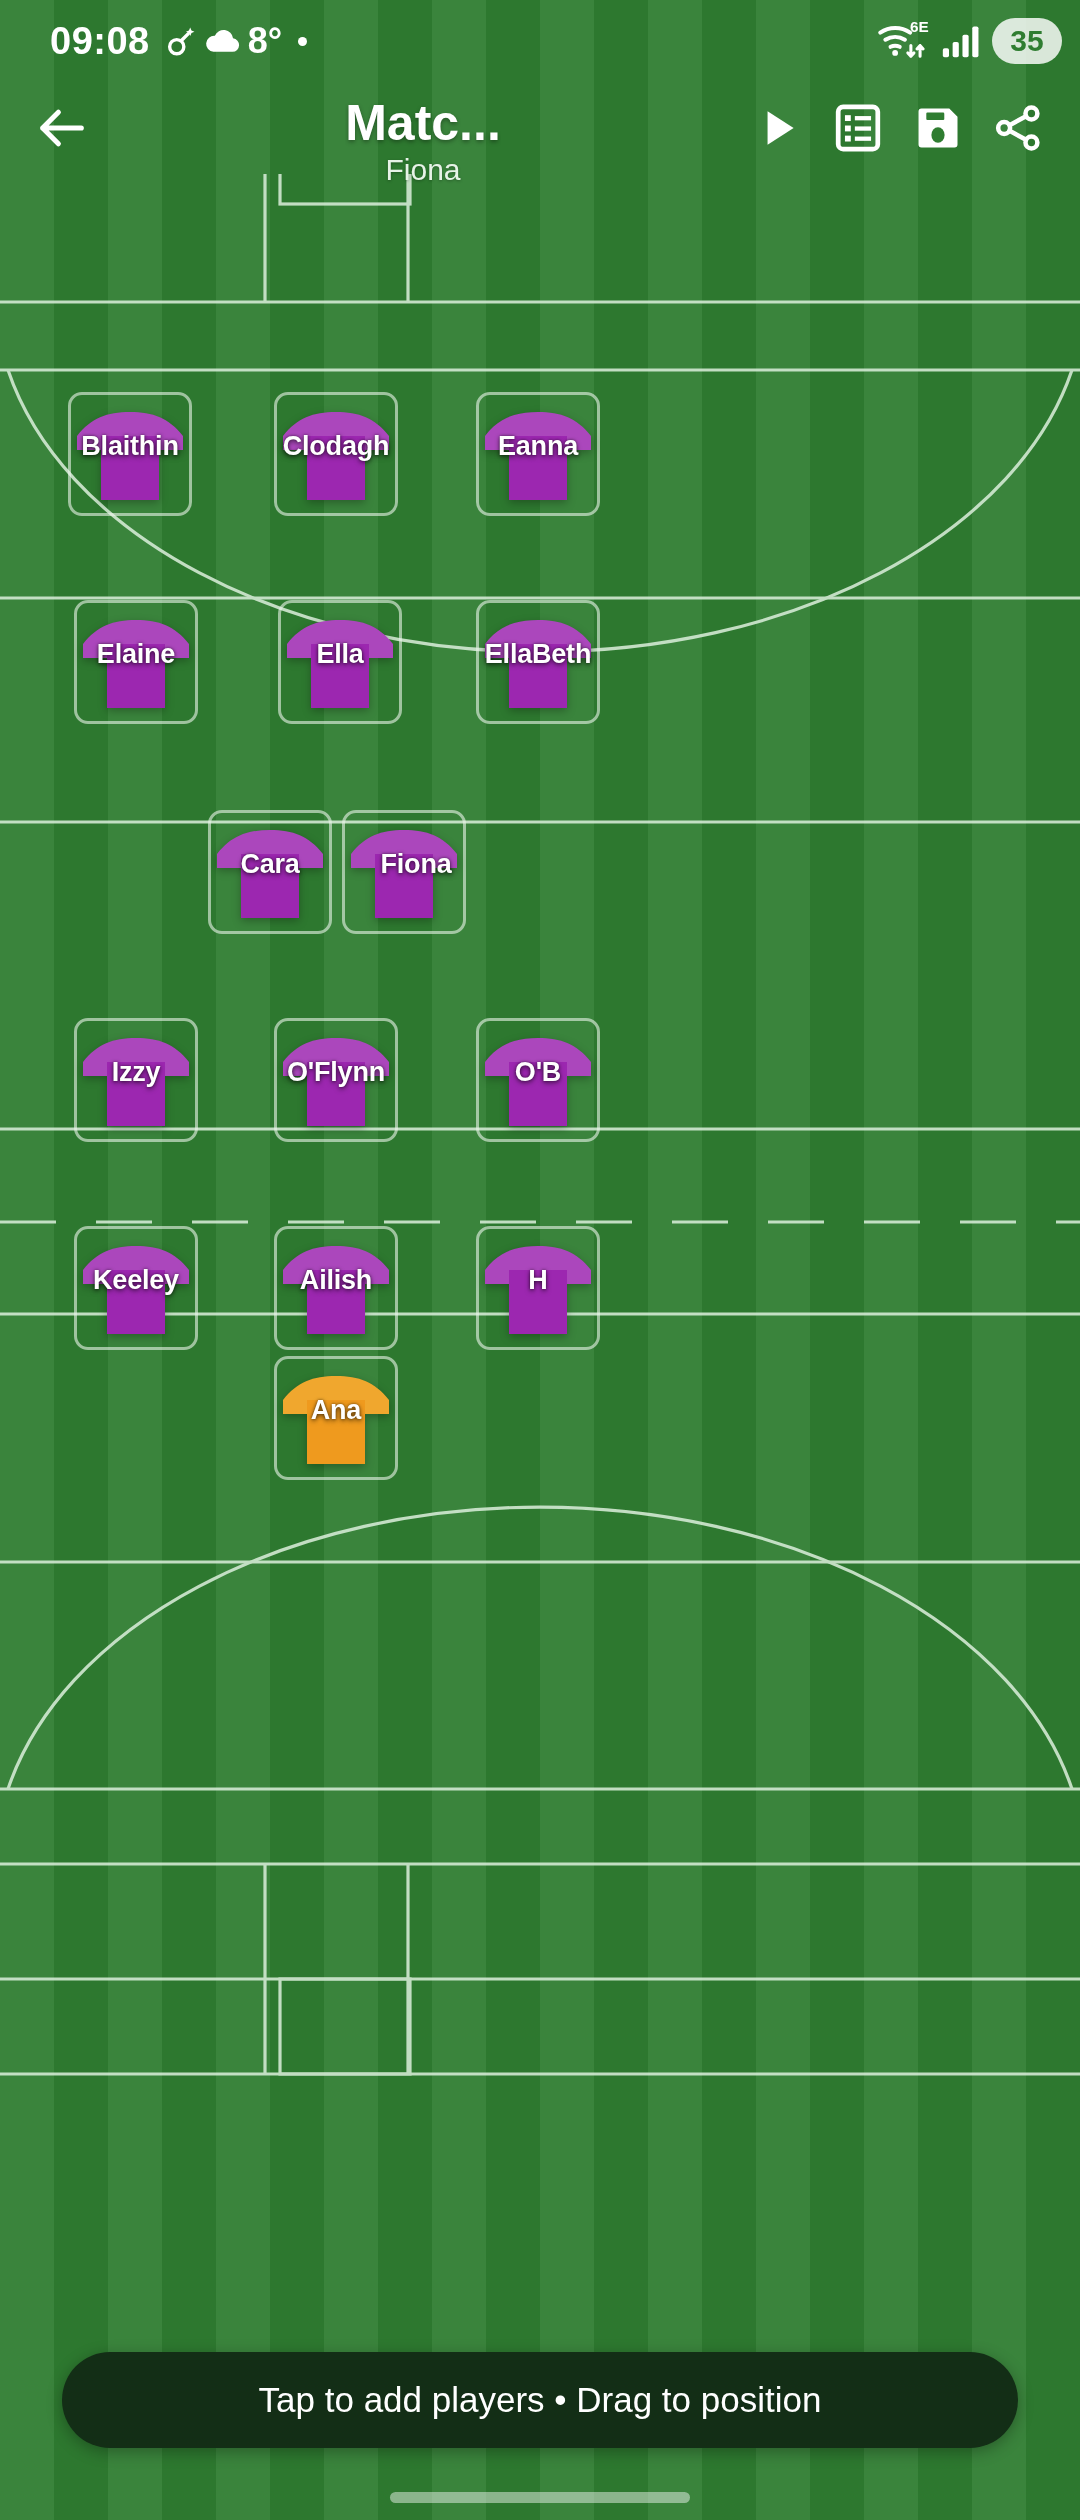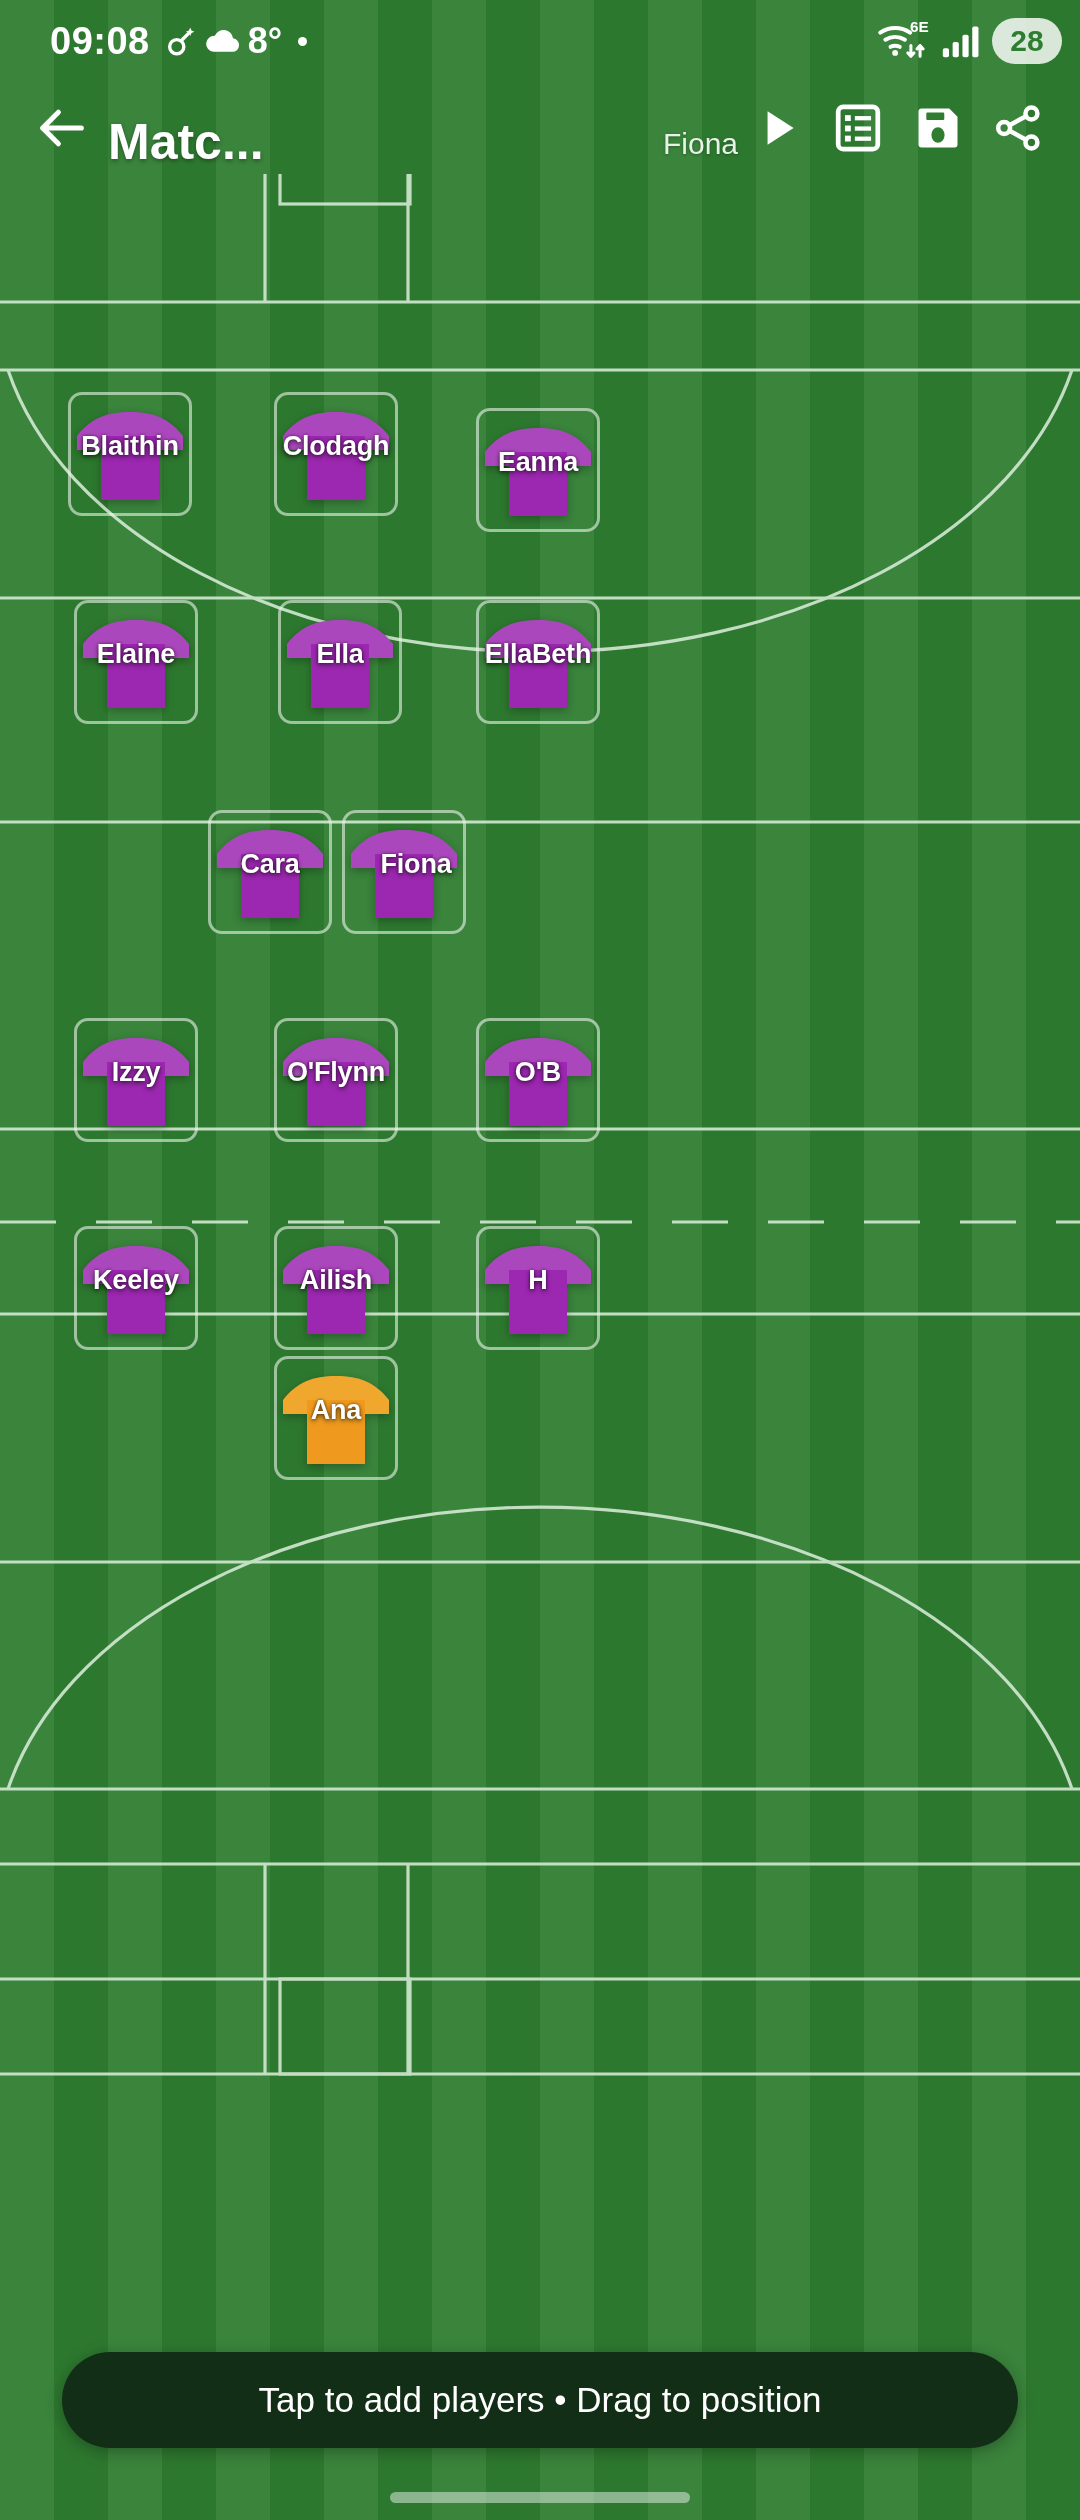--- a/index.html
+++ b/index.html
@@ -58,21 +58,21 @@
     padding: 0 22px;
     z-index: 40;
   }
   .ab-icon {
     width: 80px; height: 80px;
     display: flex; align-items: center; justify-content: center;
     flex: 0 0 auto;
   }
   .ab-titlewrap {
     flex: 1 1 auto;
-    display: flex; align-items: center; justify-content: space-between;
+    display: flex; flex-direction: column; align-items: center; justify-content: flex-end;
     min-width: 0;
     margin-left: 6px;
     transform: translateY(14px);
   }
   .ab-title {
     font-size: 50px; font-weight: 700; color: #ffffff;
     white-space: nowrap; overflow: hidden;
     text-shadow: 0 2px 4px rgba(0,0,0,0.35);
     line-height: 1.05;
   }
@@ -179,21 +179,21 @@
         <path d="M21.5 18 v7 M21.5 25 l-2 -2.2 M21.5 25 l2 -2.2" stroke="#fff" stroke-width="2" stroke-linecap="round" fill="none"></path>
         <path d="M27.5 25 v-7 M27.5 18 l-2 2.2 M27.5 18 l2 2.2" stroke="#fff" stroke-width="2" stroke-linecap="round" fill="none"></path>
       </svg>
       <svg width="40" height="40" viewBox="0 0 22 22">
         <rect x="1" y="15" width="3.4" height="5" rx="1" fill="#fff"></rect>
         <rect x="6.4" y="11.5" width="3.4" height="8.5" rx="1" fill="#fff"></rect>
         <rect x="11.8" y="7.5" width="3.4" height="12.5" rx="1" fill="#fff"></rect>
         <rect x="17.2" y="3" width="3.4" height="17" rx="1" fill="#fff"></rect>
       </svg>
       <div class="batt-pill">
-        <span>28</span>
+        <span>35</span>
       </div>
     </div>
   </div>
 
   <div class="appbar">
 
     <div class="ab-icon">
       <svg width="58" height="58" viewBox="0 0 24 24">
         <path d="M20 12 H4 M10.5 5.5 L4 12 l6.5 6.5" fill="none" stroke="#fff" stroke-width="2.1" stroke-linecap="round" stroke-linejoin="round"></path>
       </svg>
@@ -300,21 +300,21 @@
         </div>
         <div class="player" style="left: 274px; top: 218px; align-items: center;">
           <div class="jersey">
             <svg viewBox="0 0 114 100">
               <path d="M4 30 C18 12 34 6 57 6 C80 6 96 12 110 30 L110 44 L86 44 L86 94 L28 94 L28 44 L4 44 Z" fill="#ab47bc"></path>
               <path d="M28 30 L86 30 L86 94 L28 94 Z" fill="#9c27b0"></path>
             </svg>
           </div>
           <div class="pname">Clodagh</div>
         </div>
-        <div class="player" style="left: 476px; top: 218px; margin-top: 16px;">
+        <div class="player" style="left: 476px; top: 218px;">
           <div class="jersey">
             <svg viewBox="0 0 114 100">
               <path d="M4 30 C18 12 34 6 57 6 C80 6 96 12 110 30 L110 44 L86 44 L86 94 L28 94 L28 44 L4 44 Z" fill="#ab47bc"></path>
               <path d="M28 30 L86 30 L86 94 L28 94 Z" fill="#9c27b0"></path>
             </svg>
           </div>
           <div class="pname">Eanna</div>
         </div>
         <div class="player" style="left: 74px; top: 426px;">
           <div class="jersey">

